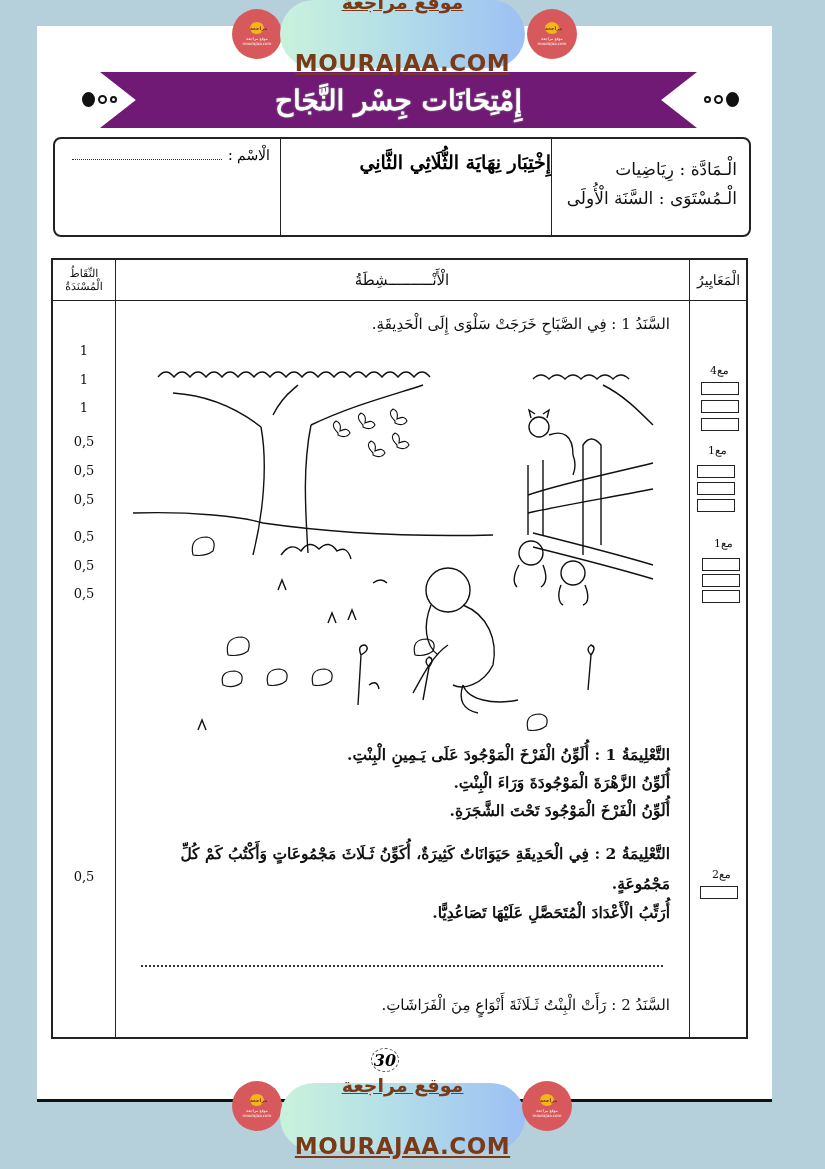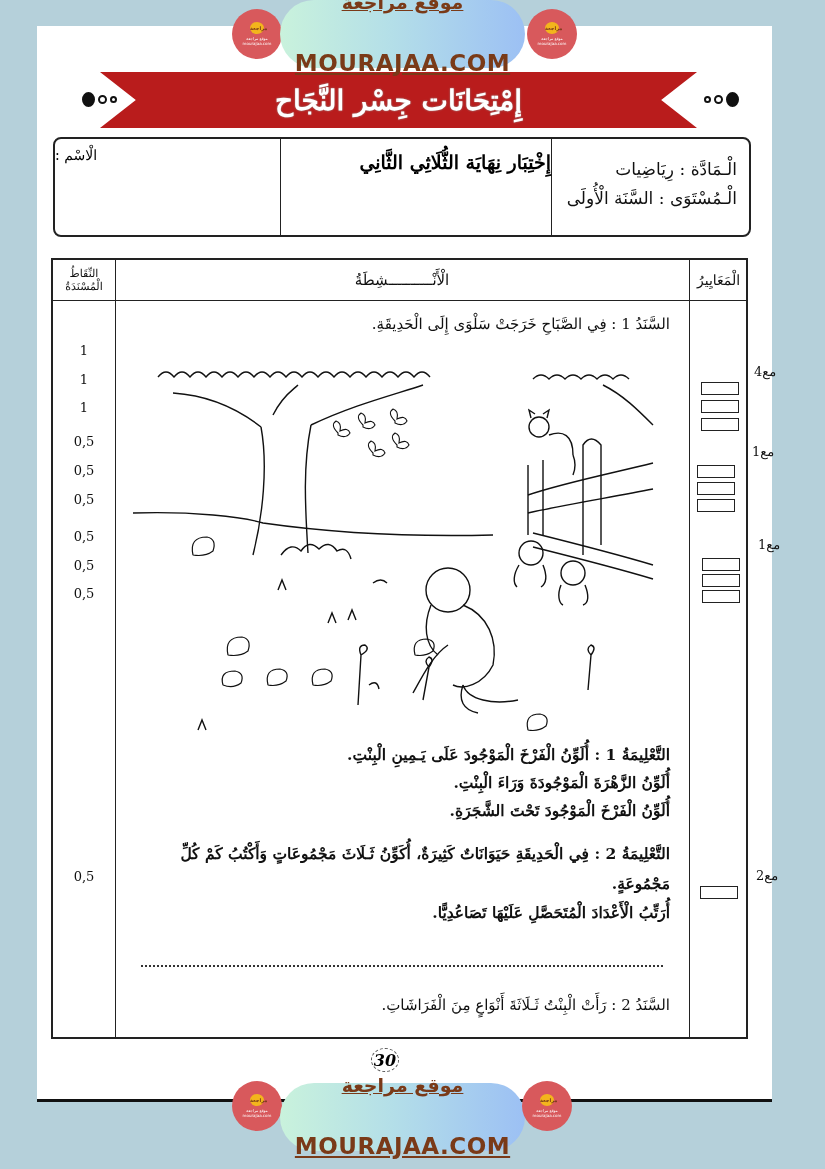--- a/index.html
+++ b/index.html
@@ -41,21 +41,21 @@
   }
   .wm-logo .cap { font-size:4px; color:#fff; margin-top:3px; line-height:1.1; text-align:center; }
   .logo-tl { left:232px; top:9px; }
   .logo-tr { left:527px; top:9px; }
   .logo-bl { left:232px; top:1081px; }
   .logo-br { left:522px; top:1081px; }
 
   
   .ribbon {
     position:absolute; left:100px; top:72px; width:597px; height:56px;
-    background:#b91c1c;
+    background:#701a75;
     clip-path:polygon(0 0,100% 0,94% 50%,100% 100%,0 100%,6% 50%);
     display:flex; align-items:center; justify-content:center;
   }
   .ribbon span {
     color:#fff; font-size:28px; font-weight:bold; direction:rtl;
     font-family:"DejaVu Serif", serif;
     text-shadow:0 0 2px #999;
   }
   .dots { position:absolute; top:92px; display:flex; align-items:center; gap:3px; }
   .dots i { display:block; border:2px solid #111; border-radius:50%; }
@@ -72,39 +72,39 @@
     display:flex; direction:rtl;
   }
   .infobox .cell { height:100%; box-sizing:border-box; position:relative; }
   .cell-subject { width:198px; border-left:1px solid #222; padding:16px 12px 0 0; }
   .cell-title { width:271px; border-left:1px solid #222; text-align:right; padding-top:12px; }
   .cell-student { flex:1; padding:8px 10px 0 0; }
   .arline { font-size:17px; direction:rtl; color:#111; font-family:"DejaVu Serif", serif; line-height:1.7; }
   .exam-title { font-size:19px; font-weight:bold; font-family:"DejaVu Serif", serif; direction:rtl; }
   .exam-num { font-size:19px; margin-top:12px; font-family:"DejaVu Serif", serif; direction:rtl; }
   .exam-num b { font-style:italic; margin-right:12px; }
-  .stu-row { display:flex; direction:rtl; align-items:flex-end; font-size:14px; font-family:"DejaVu Serif", serif; height:24px;flex-direction:column; }
+  .stu-row { display:flex; direction:rtl; align-items:flex-start; font-size:14px; font-family:"DejaVu Serif", serif; height:24px; }
   .stu-row .lbl { white-space:nowrap; }
   .stu-row .dotsline { flex:0 0 150px; border-bottom:1px dotted #333; margin-right:6px; height:12px; }
 
   
   .tbl {
     position:absolute; left:51px; top:258px; width:697px; height:781px;
     border:2px solid #222; box-sizing:border-box;
   }
   .col-v { position:absolute; top:0; bottom:0; width:0; border-left:1px solid #222; }
   .row-h { position:absolute; left:0; right:0; top:40px; border-top:1px solid #222; }
   .th { position:absolute; top:0; height:40px; display:flex; align-items:center; justify-content:center; font-family:"DejaVu Serif", serif; direction:rtl; color:#111; }
   .th-points { left:0; width:62px; font-size:11px; text-align:center; line-height:1.2; flex-direction:column; }
   .th-activ { left:62px; width:574px; font-size:15px; }
   .th-crit { left:636px; width:59px; font-size:14px; }
 
   .pts { position:absolute; left:0; width:62px; text-align:center; font-size:13px; font-family:"DejaVu Serif", serif; color:#111; }
 
-  .crit-label { position:absolute; font-size:13px; font-family:"DejaVu Serif", serif; color:#111; direction:rtl;margin-left:44px; }
+  .crit-label { position:absolute; font-size:11px; font-family:"DejaVu Serif", serif; color:#111; direction:rtl; }
   .crit-box { position:absolute; width:38px; height:13px; border:1px solid #222; box-sizing:border-box; }
 
   .txt { position:absolute; right:76px; direction:rtl; font-family:"DejaVu Serif", serif; color:#111; white-space:nowrap; }
   .txt.b { font-weight:bold; font-size:15.5px; }
   .txt.n { font-size:15px; }
   .answer-line { position:absolute; left:88px; width:522px; top:705px; border-top:2px dotted #333; }
 
   .scene { position:absolute; left:80px; top:95px; width:560px; height:400px; }
   .page-num {
     position:absolute; left:371px; top:1048px; width:26px; height:22px;

